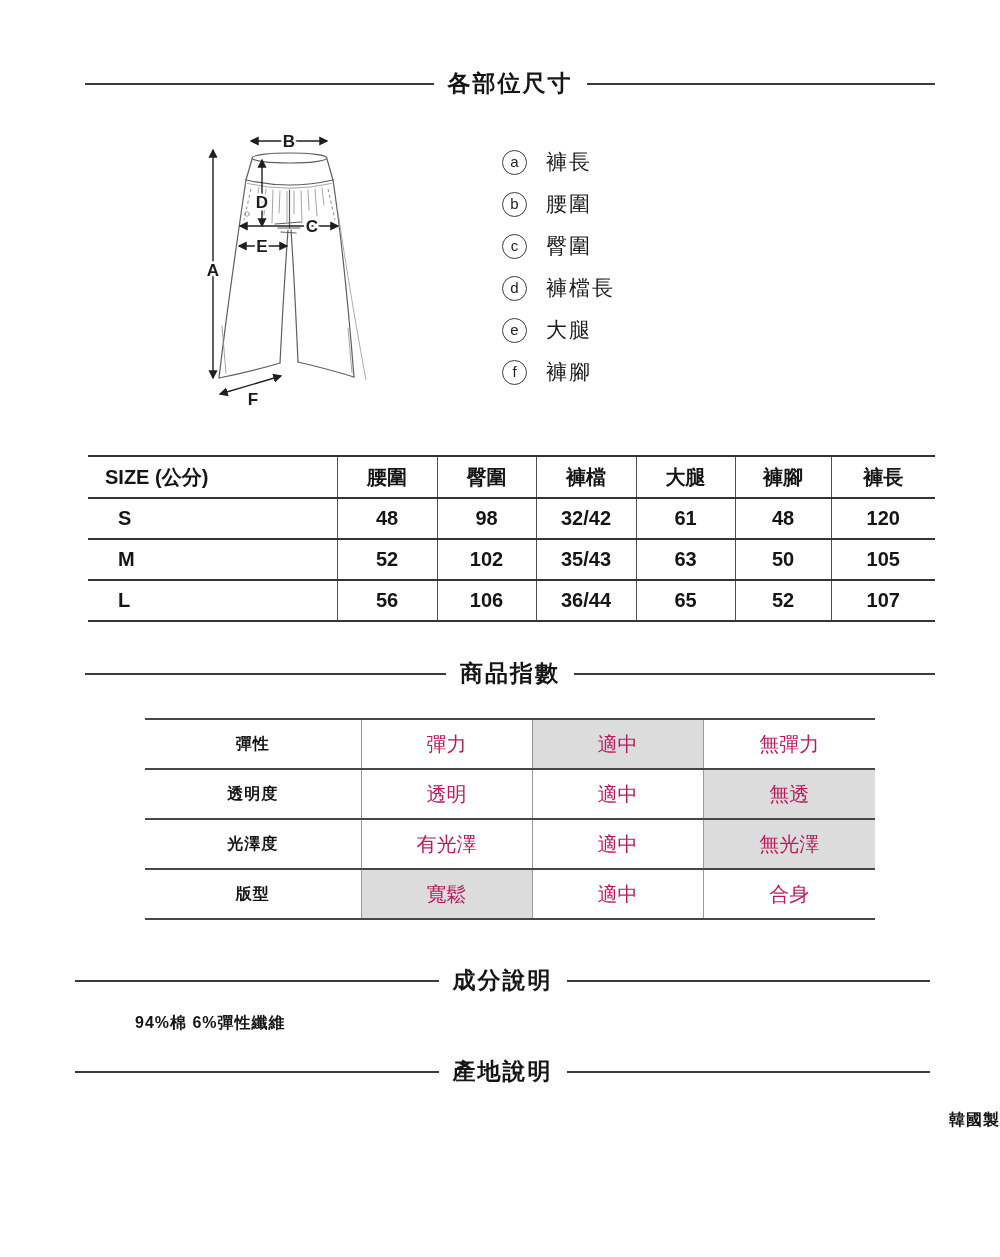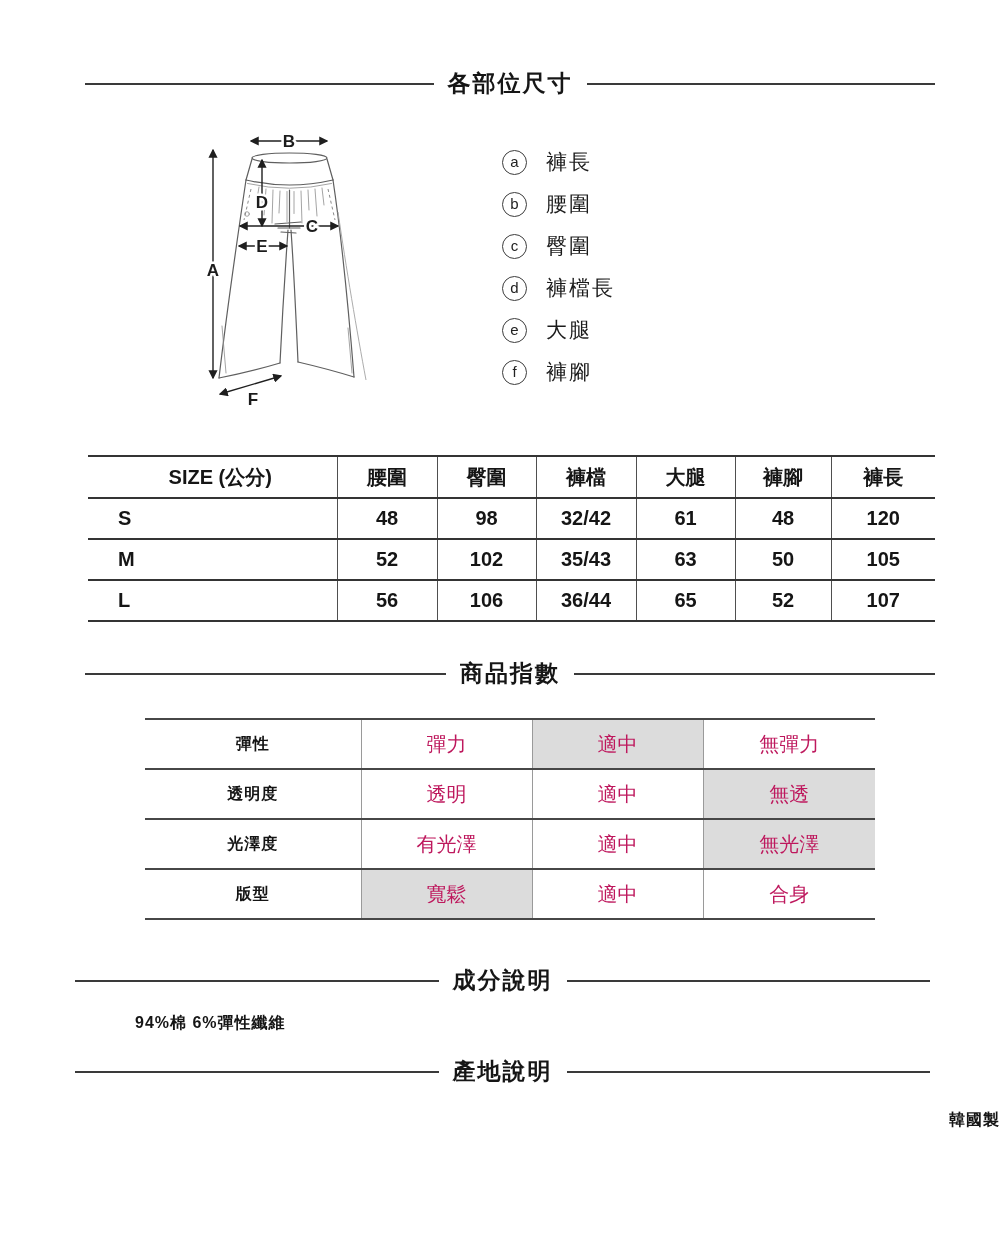--- a/index.html
+++ b/index.html
@@ -38,21 +38,21 @@
   .legend-circle{width:25px;height:25px;border:1.6px solid #3c3c3c;border-radius:50%;
     display:flex;align-items:center;justify-content:center;font-size:15px;color:#222;flex:none;padding-bottom:1px;}
   .legend-label{font-size:21px;letter-spacing:2px;color:#1a1a1a;}
   
   table{border-collapse:collapse;table-layout:fixed;}
   .size-table{margin:48px 0 0 88px;}
   .size-table td{border-top:2px solid var(--table-border);height:41px;font-size:20px;font-weight:700;color:#151515;}
   .size-table tr:first-child td{height:42px;}
   .size-table td + td{border-left:1.5px solid var(--table-border-light);text-align:center;}
   .size-table tr:last-child td{border-bottom:2px solid var(--table-border);}
-  .size-table td.lead{padding-left:17px;text-align:center;margin-top:42px;}
+  .size-table td.lead{padding-left:17px;text-align:left;margin-top:42px;}
   .size-table td.rowhead{padding-left:30px;text-align:left;}
   
   .index-table{margin:29px 0 0 145px;}
   .index-table td{border-top:2px solid var(--index-border);height:50px;text-align:center;
                   font-size:20px;color:#be185d;}
   .index-table td + td{border-left:1.5px solid var(--index-border-light);}
   .index-table tr:last-child td{border-bottom:2px solid var(--index-border);font-family:Liberation Serif, serif;}
   .index-table td.attr{font-weight:700;font-size:16px;letter-spacing:1px;color:#141414;}
   .index-table td.hl{background:var(--highlight);}
   

